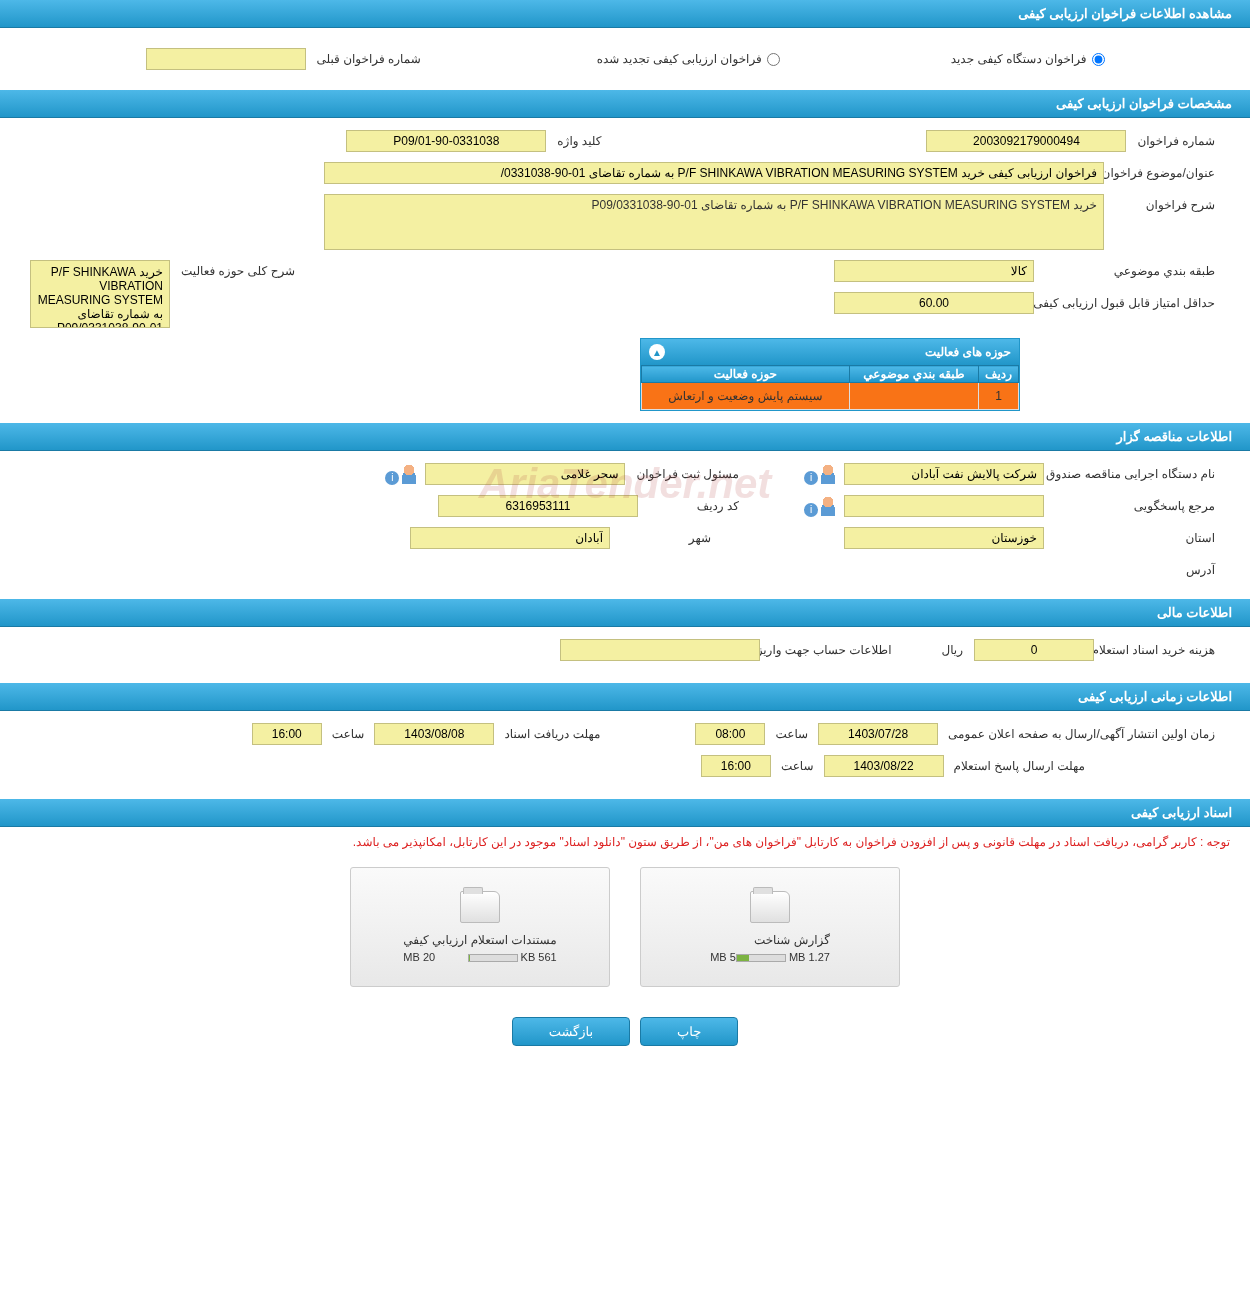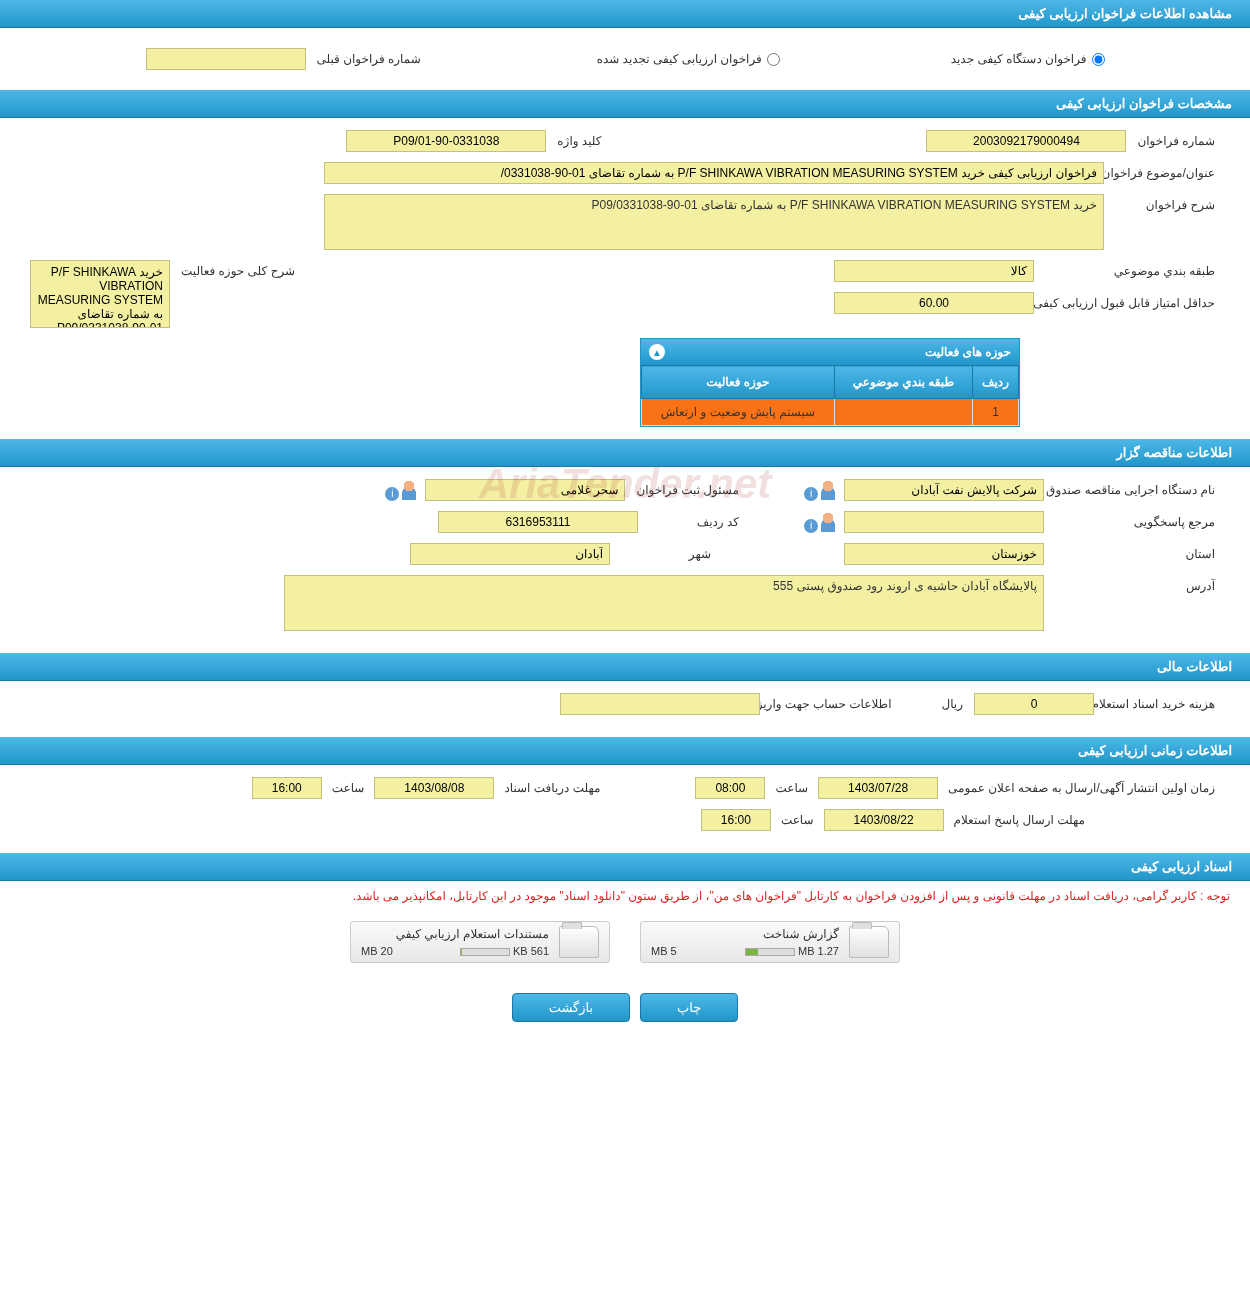--- a/index.html
+++ b/index.html
@@ -99,21 +99,21 @@
   font-size: 10px;
   cursor: pointer;
 }
 table.activity {
   width: 100%;
   border-collapse: collapse;
 }
 table.activity th {
   background: linear-gradient(to bottom, #4db8e8, #2196c9);
   color: #fff;
-  padding: 9px;
+  padding: 1px;
   font-weight: bold;
   border: 1px solid #1a7aa5;
   font-size: 12px;
 }
 table.activity td {
   padding: 6px;
   border: 1px solid #ddd;
   text-align: center;
   background: #f97316;
 }
@@ -151,24 +151,25 @@
   display: flex;
   justify-content: center;
   gap: 30px;
   padding: 10px 20px;
 }
 .doc-card {
   background: linear-gradient(to bottom, #fafafa, #e8e8e8);
   border: 1px solid #ccc;
   border-radius: 3px;
   width: 260px;
-  padding: 4px 10px;
+  padding: 23px 10px;
   display: flex;
   gap: 10px;
   align-items: center;
+  flex-direction: column;
 }
 .folder-icon {
   width: 40px;
   height: 32px;
   background: linear-gradient(to bottom, #fff, #e0e0e0);
   border: 1px solid #bbb;
   border-radius: 2px 6px 2px 2px;
   position: relative;
 }
 .folder-icon::before {
@@ -362,21 +363,20 @@
       <input class="form-input med" readonly="" value="خوزستان" style="">
     </div>
     <div class="form-pair" style="margin-right:68px;">
       <span class="form-label" style="width:100px;">شهر</span>
       <input class="form-input med" readonly="" value="آبادان" style="">
     </div>
   </div>
   <div class="form-row">
     <div class="form-pair" style="align-items:flex-start;">
       <span class="form-label" style="width:170px;padding-top:4px;">آدرس</span>
-      <div class="form-input" style="width:760px;min-height:56px;">پالایشگاه آبادان حاشیه ی اروند رود صندوق پستی 555</div>
     </div>
   </div>
 </div>
 
 <div class="section-header">اطلاعات مالی</div>
 <div class="section-body">
   <div class="form-row" style="gap:40px;">
     <div class="form-pair">
       <span class="form-label" style="width:120px;">هزینه خرید اسناد استعلام ارزیابی کیفی</span>
       <input class="form-input xs" readonly="" value="0" style="">

